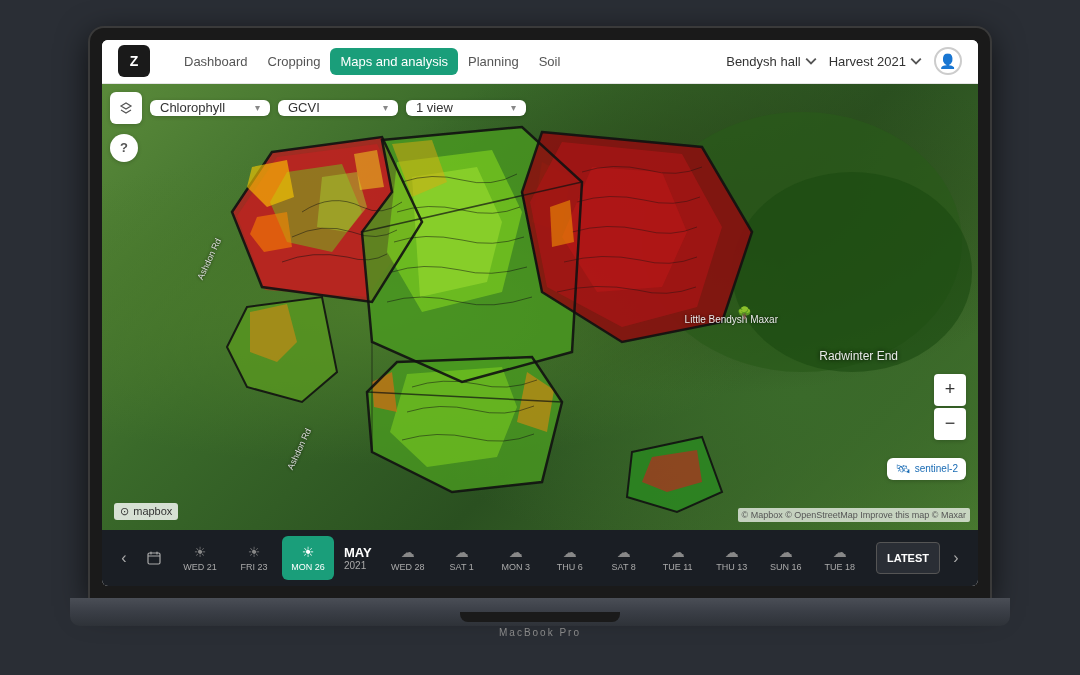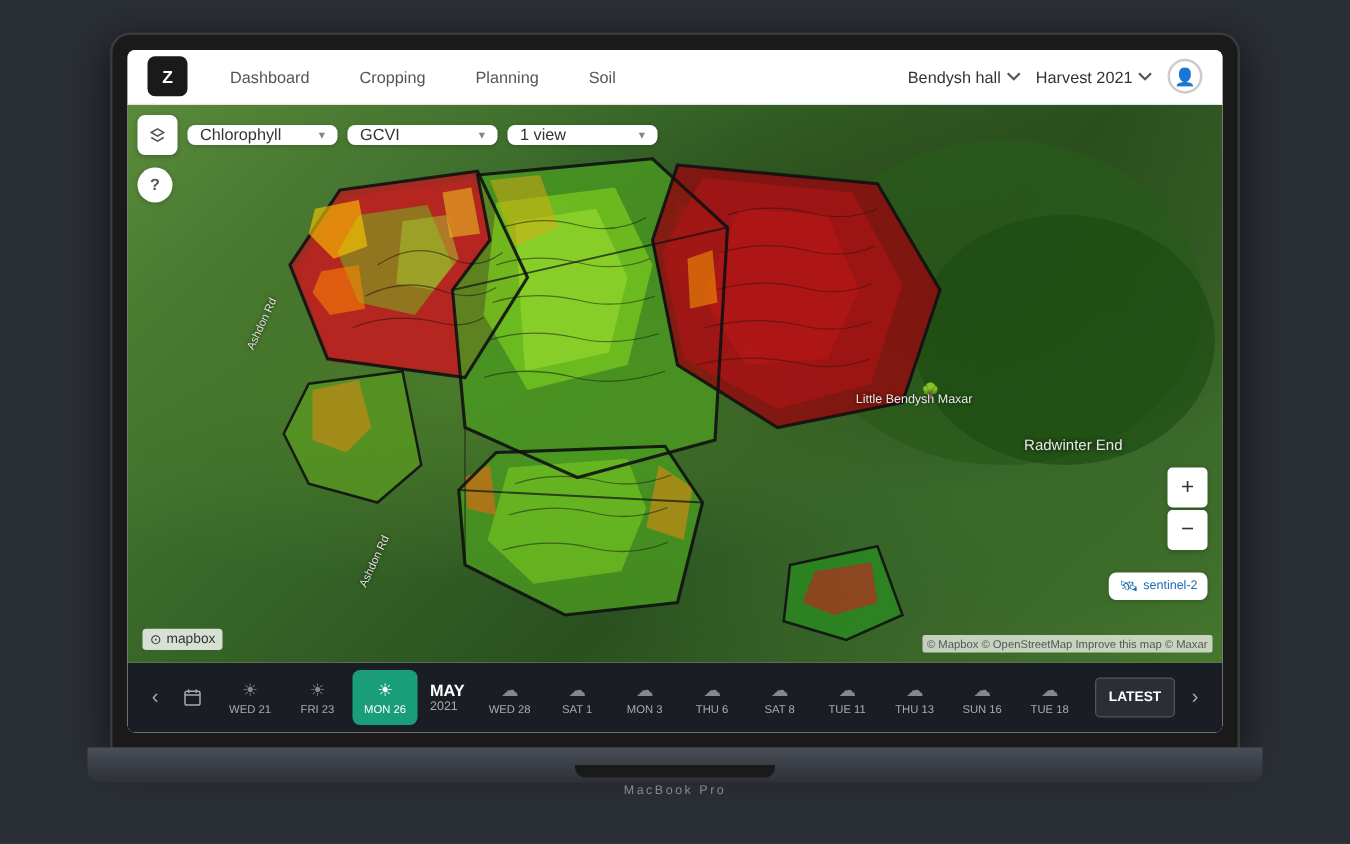--- a/index.html
+++ b/index.html
@@ -88,21 +88,20 @@
       display: flex;
       align-items: center;
       justify-content: center;
       color: white;
       font-size: 14px;
       font-weight: bold;
     }
 
     .nav-items {
       display: flex;
-      gap: 20px;
       flex: 1;
     }
 
     .nav-item {
       font-size: 13px;
       color: #555;
       cursor: pointer;
       padding: 6px 10px;
       border-radius: 6px;
     }
@@ -475,20 +474,21 @@
 <div class="laptop-wrapper">
   <div class="laptop-screen-bezel">
     <div class="laptop-screen">
 
       <div class="nav-bar">
         <div class="logo">Z</div>
 
         <div class="nav-items">
           <div class="nav-item">Dashboard</div>
           <div class="nav-item">Cropping</div>
+          <div class="nav-item active">Maps and analysis</div>
           <div class="nav-item">Planning</div>
           <div class="nav-item">Soil</div>
         </div>
 
         <div class="nav-right">
           <div class="nav-selector">
             <span>Bendysh hall</span>
             <svg viewBox="0 0 10 6" fill="none">
                 <path d="M1 1l4 4 4-4" stroke="#555" stroke-width="1.5"></path>
               </svg>

